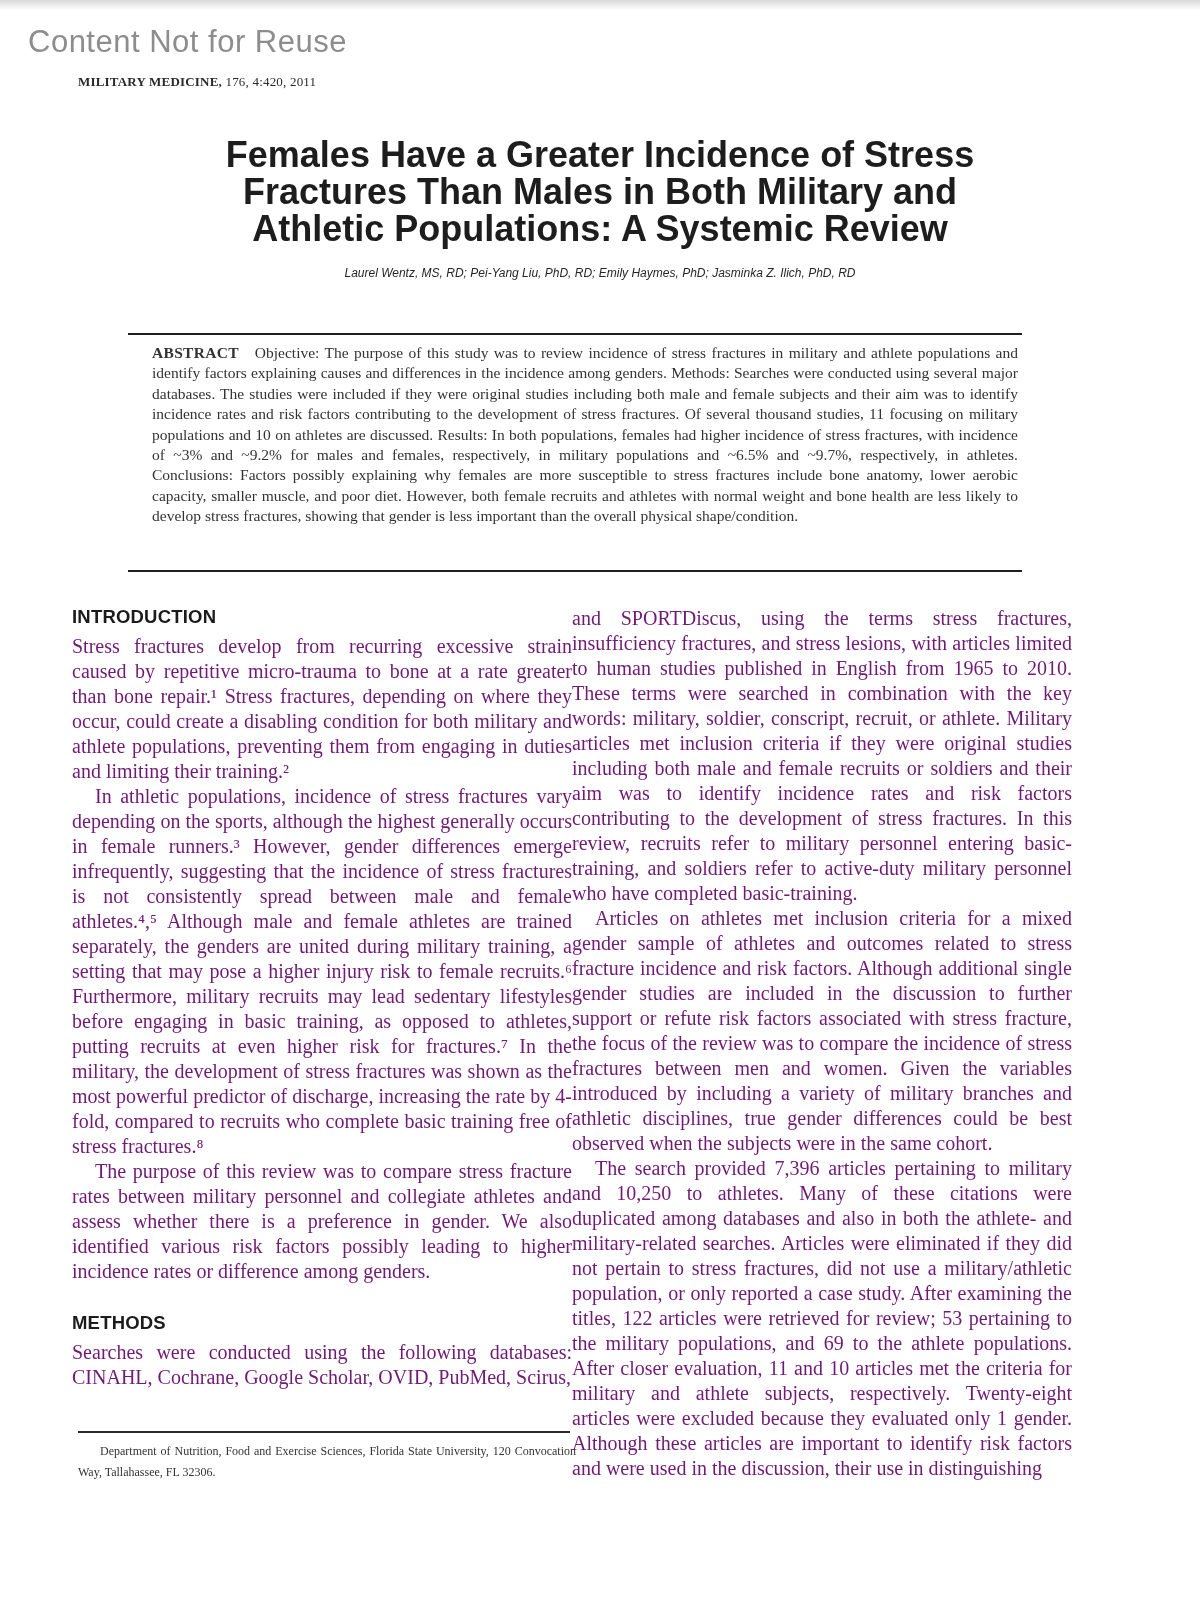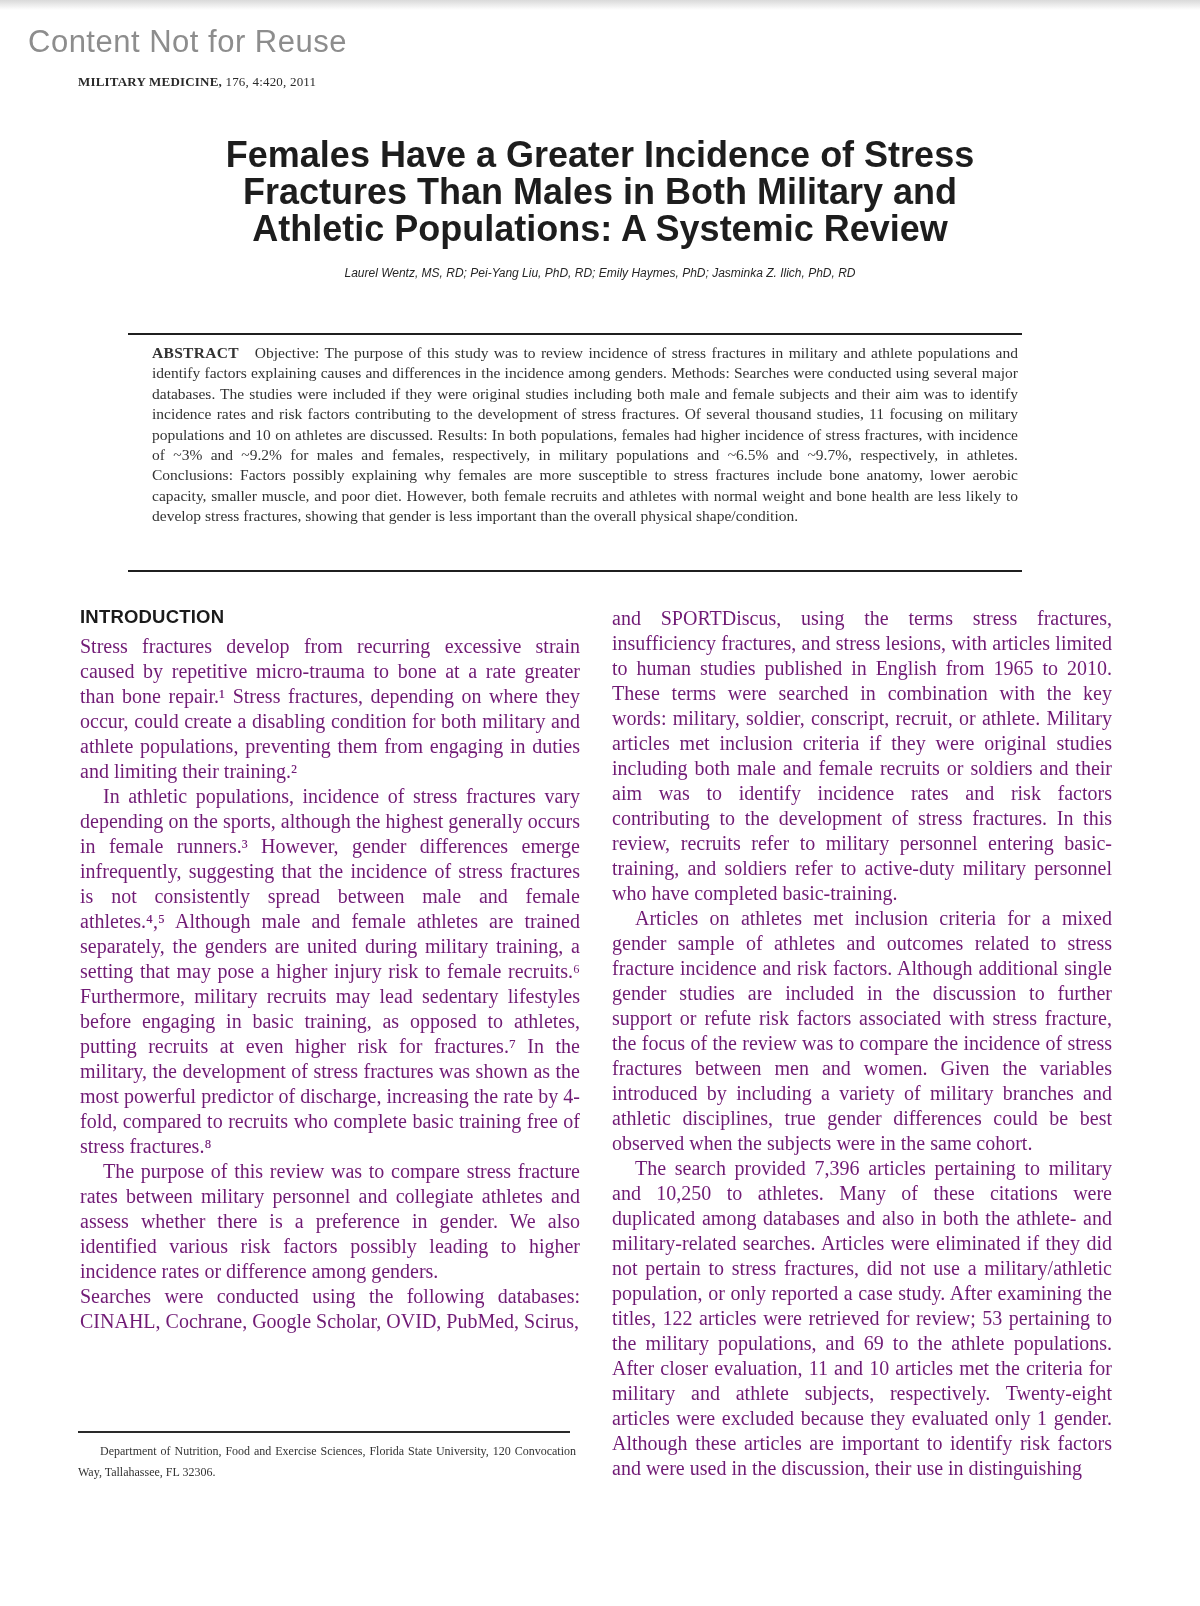--- a/index.html
+++ b/index.html
@@ -40,22 +40,22 @@
   .rule{position:absolute;background:#1f1f1f;height:2px;}
   .rule-abs-top{left:128px;top:333px;width:894px;}
   .rule-abs-bottom{left:128px;top:570px;width:894px;}
   .abstract{
     position:absolute;left:152px;top:343px;width:866px;
     font-size:15.5px;line-height:20.4px;
     text-align:justify;color:#333333;
   }
   .abstract .label{font-weight:700;letter-spacing:0.3px;margin-right:16px;}
   .columns{
-    position:absolute;left:80px;top:606px;width:1032px;
-    display:flex;gap:32px;
+    position:absolute;left:72px;top:606px;width:1032px;
+    display:flex;
   }
   .col{width:500px;}
   .heading{
     font-family:"Liberation Sans", sans-serif;
     font-weight:700;font-size:18.5px;color:#1b1b1b;
     margin:0 0 6px 0;letter-spacing:0.2px;
   }
   .heading.methods{margin-top:28px;}
   .para{
     font-size:20px;line-height:25px;text-align:justify;
@@ -101,20 +101,21 @@
     <span class="label">ABSTRACT</span><span>Objective: The purpose of this study was to review incidence of stress fractures in military and athlete populations and identify factors explaining causes and differences in the incidence among genders. Methods: Searches were conducted using several major databases. The studies were included if they were original studies including both male and female subjects and their aim was to identify incidence rates and risk factors contributing to the development of stress fractures. Of several thousand studies, 11 focusing on military populations and 10 on athletes are discussed. Results: In both populations, females had higher incidence of stress fractures, with incidence of ~3% and ~9.2% for males and females, respectively, in military populations and ~6.5% and ~9.7%, respectively, in athletes. Conclusions: Factors possibly explaining why females are more susceptible to stress fractures include bone anatomy, lower aerobic capacity, smaller muscle, and poor diet. However, both female recruits and athletes with normal weight and bone health are less likely to develop stress fractures, showing that gender is less important than the overall physical shape/condition.</span>
   </div>
   <div class="rule rule-abs-bottom"></div>
 
   <div class="columns">
     <div class="col">
       <h2 class="heading">INTRODUCTION</h2>
       <p class="para">Stress fractures develop from recurring excessive strain caused by repetitive micro-trauma to bone at a rate greater than bone repair.¹ Stress fractures, depending on where they occur, could create a disabling condition for both military and athlete populations, preventing them from engaging in duties and limiting their training.²</p>
       <p class="para indent">In athletic populations, incidence of stress fractures vary depending on the sports, although the highest generally occurs in female runners.³ However, gender differences emerge infrequently, suggesting that the incidence of stress fractures is not consistently spread between male and female athletes.⁴,⁵ Although male and female athletes are trained separately, the genders are united during military training, a setting that may pose a higher injury risk to female recruits.⁶ Furthermore, military recruits may lead sedentary lifestyles before engaging in basic training, as opposed to athletes, putting recruits at even higher risk for fractures.⁷ In the military, the development of stress fractures was shown as the most powerful predictor of discharge, increasing the rate by 4-fold, compared to recruits who complete basic training free of stress fractures.⁸</p>
       <p class="para indent">The purpose of this review was to compare stress fracture rates between military personnel and collegiate athletes and assess whether there is a preference in gender. We also identified various risk factors possibly leading to higher incidence rates or difference among genders.</p>
+      <h2 class="heading methods">METHODS</h2>
       <p class="para">Searches were conducted using the following databases: CINAHL, Cochrane, Google Scholar, OVID, PubMed, Scirus,</p>
     </div>
     <div class="col">
       <p class="para">and SPORTDiscus, using the terms stress fractures, insufficiency fractures, and stress lesions, with articles limited to human studies published in English from 1965 to 2010. These terms were searched in combination with the key words: military, soldier, conscript, recruit, or athlete. Military articles met inclusion criteria if they were original studies including both male and female recruits or soldiers and their aim was to identify incidence rates and risk factors contributing to the development of stress fractures. In this review, recruits refer to military personnel entering basic-training, and soldiers refer to active-duty military personnel who have completed basic-training.</p>
       <p class="para indent">Articles on athletes met inclusion criteria for a mixed gender sample of athletes and outcomes related to stress fracture incidence and risk factors. Although additional single gender studies are included in the discussion to further support or refute risk factors associated with stress fracture, the focus of the review was to compare the incidence of stress fractures between men and women. Given the variables introduced by including a variety of military branches and athletic disciplines, true gender differences could be best observed when the subjects were in the same cohort.</p>
       <p class="para indent">The search provided 7,396 articles pertaining to military and 10,250 to athletes. Many of these citations were duplicated among databases and also in both the athlete- and military-related searches. Articles were eliminated if they did not pertain to stress fractures, did not use a military/athletic population, or only reported a case study. After examining the titles, 122 articles were retrieved for review; 53 pertaining to the military populations, and 69 to the athlete populations. After closer evaluation, 11 and 10 articles met the criteria for military and athlete subjects, respectively. Twenty-eight articles were excluded because they evaluated only 1 gender. Although these articles are important to identify risk factors and were used in the discussion, their use in distinguishing</p>
     </div>
   </div>
 
   <div class="footnote-rule"></div>

